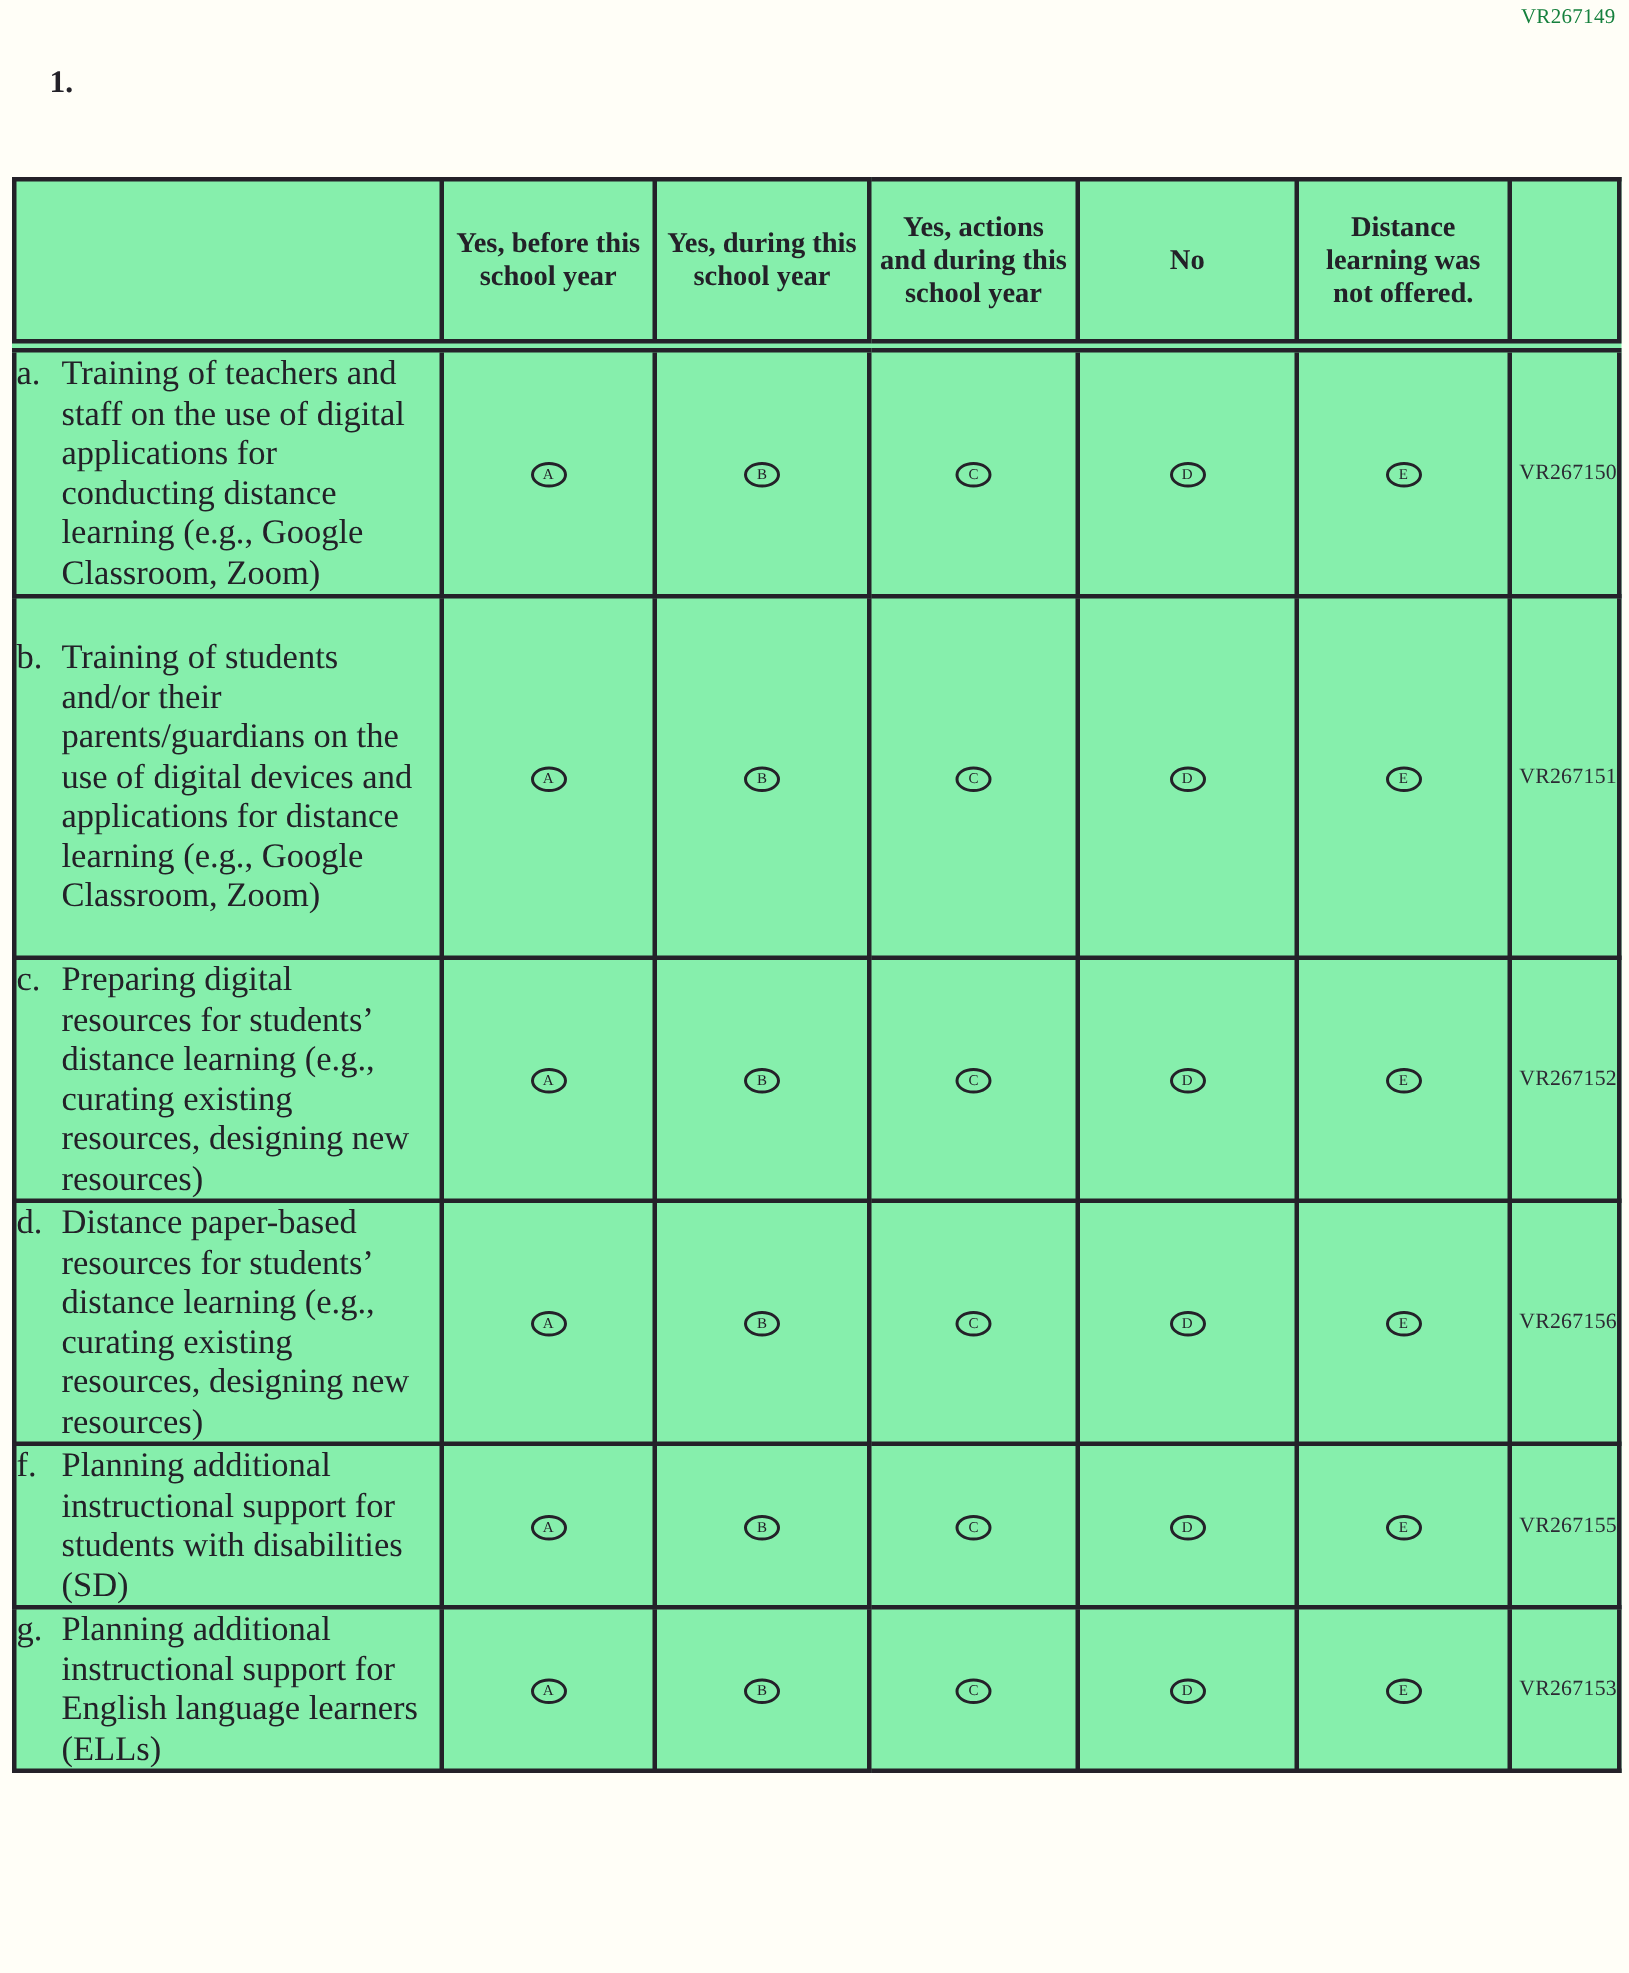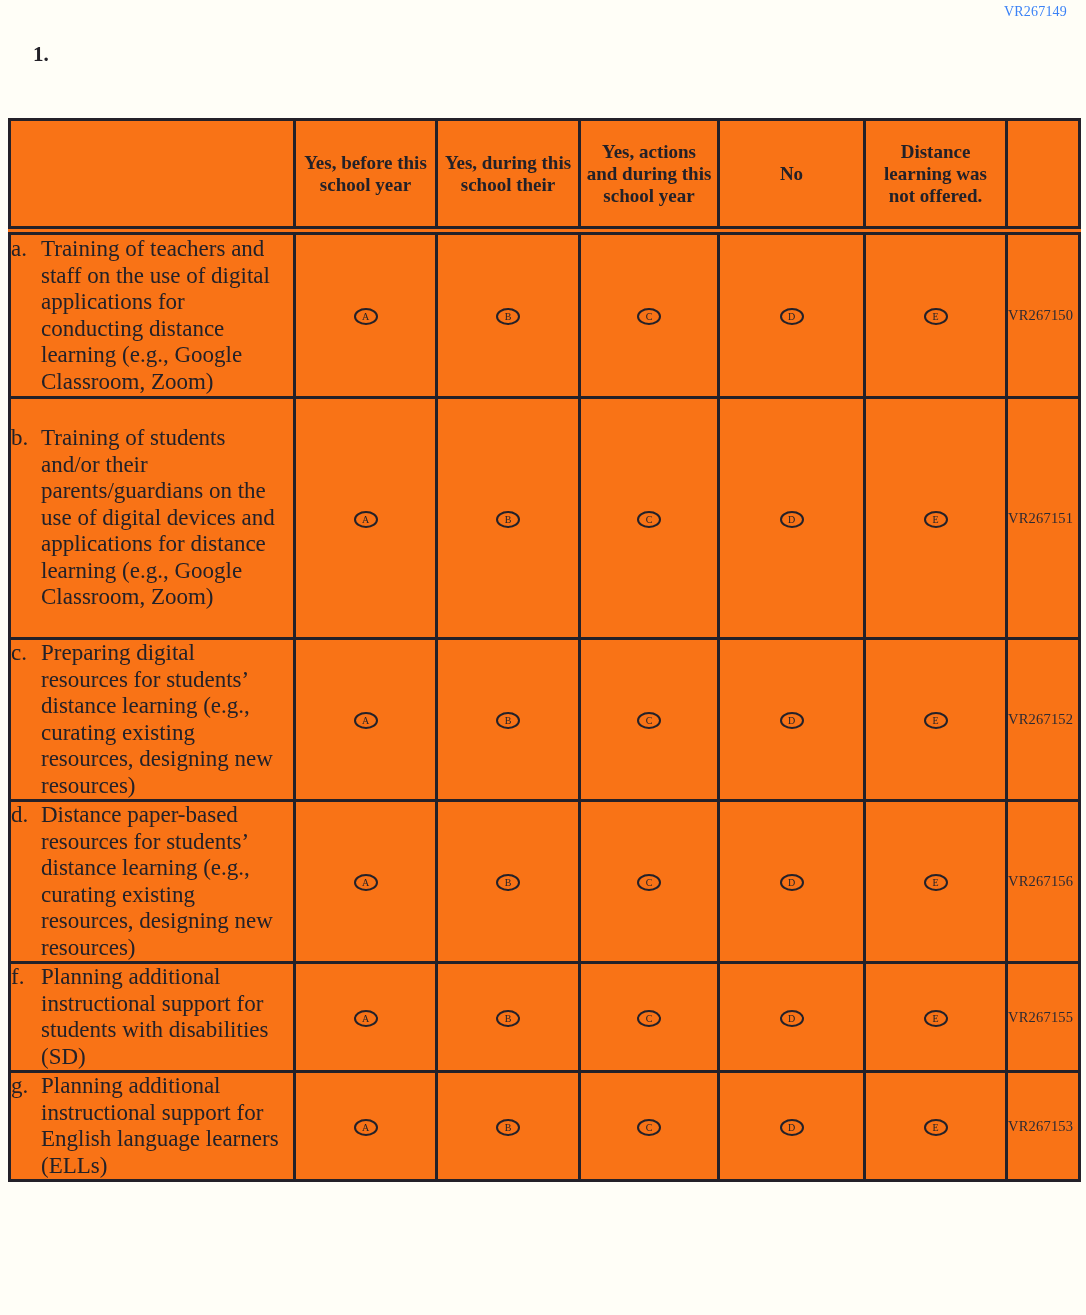--- a/index.html
+++ b/index.html
@@ -5,37 +5,37 @@
   html,body{margin:0;padding:0;}
   body{
     width:1086px;height:1315px;
     background:#fffef7;
     color:#232128;
     font-family:"Liberation Serif", serif;
     position:relative;
     overflow:hidden;
   }
   .top-code{
-    position:absolute;top:4px;right:19px;
-    font-size:14px;letter-spacing:.2px;color:#3b82f6;
+    position:absolute;top:4px;right:9px;
+    font-size:14px;letter-spacing:.2px;color:#15803d;
   }
   .question{
     position:absolute;top:40px;left:33px;width:980px;
     font-size:21px;line-height:28px;
     display:flex;
   }
   .qnum{font-weight:bold;margin-right:12px;white-space:nowrap;}
   .qtext{max-width:845px;}
   .qtext b{font-weight:bold;}
   table.survey{
     position:absolute;top:118px;left:8px;
     width:1070px;
     border-collapse:collapse;
     table-layout:fixed;
-    background:#f97316;
+    background:#86efac;
   }
   table.survey col.c-label{width:285px;}
   table.survey col.c-a{width:142px;}
   table.survey col.c-b{width:143px;}
   table.survey col.c-c{width:139px;}
   table.survey col.c-d{width:146px;}
   table.survey col.c-e{width:142px;}
   table.survey col.c-vr{width:73px;}
   table.survey th, table.survey td{
     border:3px solid #242129;
@@ -67,21 +67,21 @@
     width:20px;height:13px;
     border:2px solid #242129;
     border-radius:50%;
     font-size:10px;line-height:13px;
     text-align:center;
     font-family:"Liberation Serif", serif;
     color:#232128;
   }
   td.vr{
     font-size:14.5px;letter-spacing:.2px;
-    text-align:left;padding-left:6px;color:#2c2a33;
+    text-align:right;padding-left:6px;color:#2c2a33;
     vertical-align:middle;
   }
   tr.r-a{height:167px;}
   tr.r-b{height:241px;}
   tr.r-c{height:162px;}
   tr.r-d{height:162px;}
   tr.r-e{height:108px;}
   tr.r-f{height:109px;}
   tr.r-g{height:109px;}
 </style>
@@ -101,21 +101,21 @@
       <col class="c-b">
       <col class="c-c">
       <col class="c-d">
       <col class="c-e">
       <col class="c-vr">
   </colgroup>
   <thead>
     <tr>
       <th></th>
       <th>Yes, before this school year</th>
-      <th>Yes, during this school their</th>
+      <th>Yes, during this school year</th>
       <th>Yes, actions and during this school year</th>
       <th>No</th>
       <th>Distance learning was not offered.</th>
       <th></th>
     </tr>
   </thead>
   <tbody>
     <tr class="r-a">
       <td class="label"><span class="letter">a.</span><span class="ltext">Training of teachers and staff on the use of digital applications for conducting distance learning (e.g., Google Classroom, Zoom)</span></td>
       <td class="opt"><span class="bubble">A</span></td>

